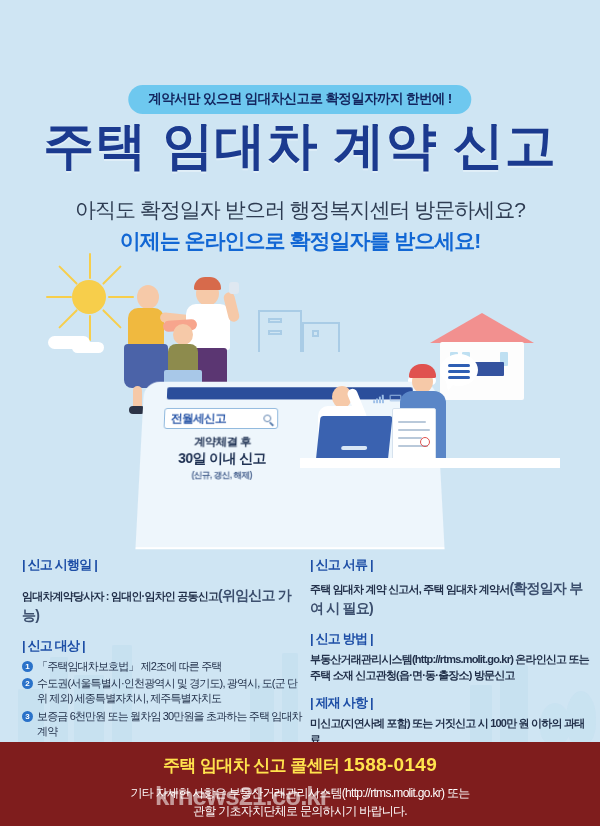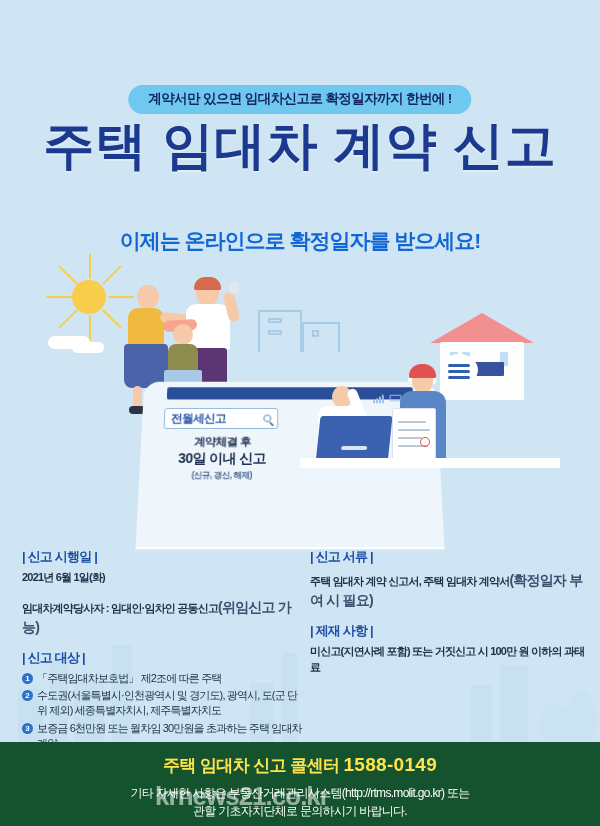--- a/index.html
+++ b/index.html
@@ -149,21 +149,21 @@
   .doc .stamp { position: absolute; right: 5px; top: 28px; width: 10px; height: 10px;
     border: 1.5px solid #e0524f; border-radius: 50%; }
 
   .laptop { position: absolute; left: 318px; top: 158px; width: 72px; height: 48px;
     background: #3a62b0; border-radius: 3px 3px 0 0; transform: skewX(-6deg); }
   .laptop::after { content: ""; position: absolute; left: 24px; top: 30px;
     width: 26px; height: 4px; background: #d8e6f5; border-radius: 2px; }
 
   
   .info { position: absolute; left: 0; top: 548px; width: 600px; height: 190px; }
-  .col { position: absolute; top: 0; }
+  .col { position: absolute; top: 8px; }
   .col.left { left: 22px; width: 282px; }
   .col.right { left: 310px; width: 282px; }
   .sec { margin-bottom: 11px; }
   .sec-title {
     font-size: 13px; font-weight: bold; color: #1d4ea6;
     letter-spacing: -0.8px; margin-bottom: 4px;
   }
   .sec-body { font-size: 11px; color: #22304a; letter-spacing: -0.8px; line-height: 1.45; font-weight: bold; }
   .small { font-size: 14px; color: #3c4f6e; }
   .tiny { font-size: 7.5px; color: #44587a; letter-spacing: -0.5px; margin-top: 2px; font-weight: bold; }
@@ -178,39 +178,40 @@
   
   .city { position: absolute; left: 0; top: 540px; width: 600px; height: 205px;
     opacity: .30; overflow: hidden; pointer-events: none; }
   .blk { position: absolute; bottom: 0; background: #b6d6ec; border-radius: 2px 2px 0 0; }
   .tree { position: absolute; bottom: 0; width: 30px; height: 42px;
     background: #bcdcef; border-radius: 50% 50% 40% 40%; }
 
   
   .footer {
     position: absolute; left: 0; bottom: 0; width: 600px; height: 84px;
-    background: #14532d; text-align: center; padding-top: 12px;
+    background: #7f1d1d; text-align: center; padding-top: 12px;
   }
   .call { font-size: 17px; font-weight: bold; color: #ffe34d; letter-spacing: -0.6px; }
   .call .num2 { font-size: 19px; letter-spacing: 0.3px; }
   .fline { font-size: 12px; color: #ffffff; letter-spacing: -0.7px; margin-top: 7px; line-height: 1.5; }
   .watermark {
     position: absolute; left: 0; bottom: 14px; width: 484px; text-align: center;
     font-size: 26px; font-weight: bold; color: rgba(255,255,255,.55);
     letter-spacing: -1px; pointer-events: none;
   }
 </style>
 </head>
 <body>
 
 <div id="poster">
 
 
   <div class="pill">계약서만 있으면 임대차신고로 확정일자까지 한번에 !</div>
   <div class="main-title">주택 임대차 계약 신고</div>
+  <div class="sub1">아직도 확정일자 받으러 행정복지센터 방문하세요?</div>
   <div class="sub2">이제는 온라인으로 확정일자를 받으세요!</div>
 
   <div class="illus">
 
     <div class="sun"></div>
     <div class="ray" style="transform:rotate(0deg) translateY(-44px)"></div>
     <div class="ray" style="transform:rotate(45deg) translateY(-44px)"></div>
     <div class="ray" style="transform:rotate(90deg) translateY(-44px)"></div>
     <div class="ray" style="transform:rotate(135deg) translateY(-44px)"></div>
     <div class="ray" style="transform:rotate(180deg) translateY(-44px)"></div>
@@ -331,21 +332,20 @@
     <div class="tree" style="left:540px; bottom:0;"></div>
     <div class="tree" style="left:566px; bottom:0; height:54px;"></div>
   </div>
 
   <div class="info">
 
     <div class="col left">
 
       <div class="sec">
         <div class="sec-title">| 신고 시행일 |</div>
-        <div class="sec-body">2021년 6월 1일(화)</div>
       </div>
 
       <div class="sec">
         <div class="sec-body">
           <span>임대차계약당사자 : 임대인·임차인 공동신고</span><span class="small">(위임신고 가능)</span>
         </div>
       </div>
 
       <div class="sec">
         <div class="sec-title">| 신고 대상 |</div>
@@ -366,20 +366,24 @@
 
     <div class="col right">
 
       <div class="sec">
         <div class="sec-title">| 신고 서류 |</div>
         <div class="sec-body">
           <span>주택 임대차 계약 신고서, 주택 임대차 계약서</span><span class="small">(확정일자 부여 시 필요)</span>
         </div>
       </div>
 
+      <div class="sec">
+        <div class="sec-title">| 신고 방법 |</div>
+        <div class="sec-body">부동산거래관리시스템(http://rtms.molit.go.kr) 온라인신고 또는 주택 소재 신고관청(읍·면·동·출장소) 방문신고</div>
+      </div>
 
       <div class="sec">
         <div class="sec-title">| 제재 사항 |</div>
         <div class="sec-body">미신고(지연사례 포함) 또는 거짓신고 시 100만 원 이하의 과태료</div>
       </div>
     </div>
   </div>
 
   <div class="footer">
     <div class="call">

